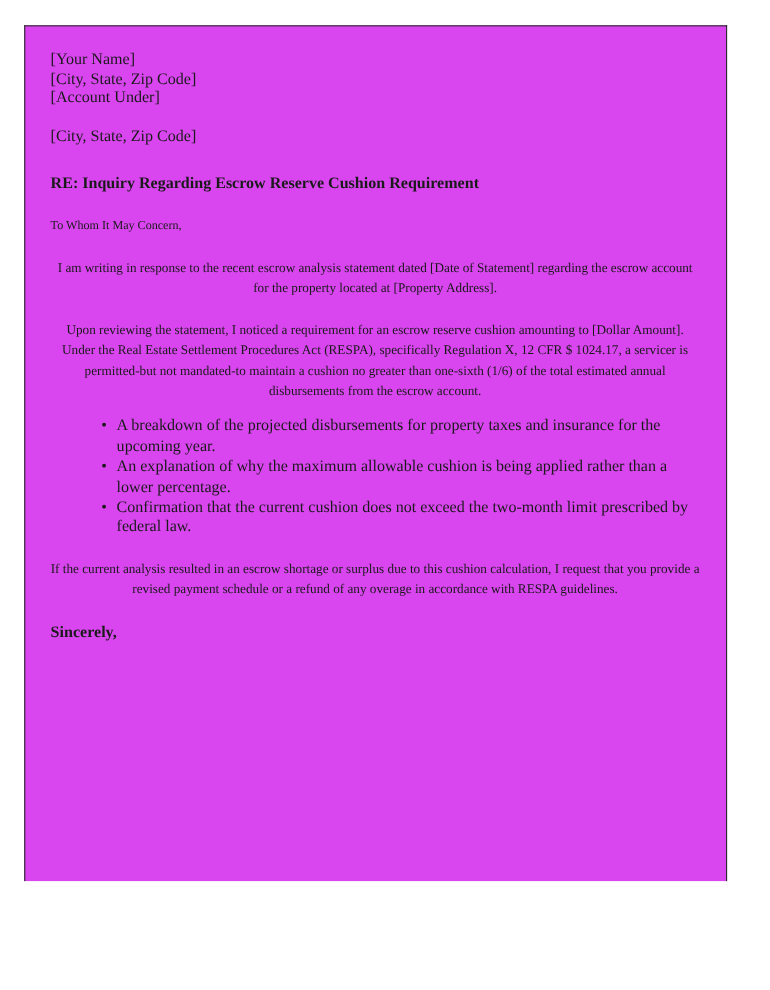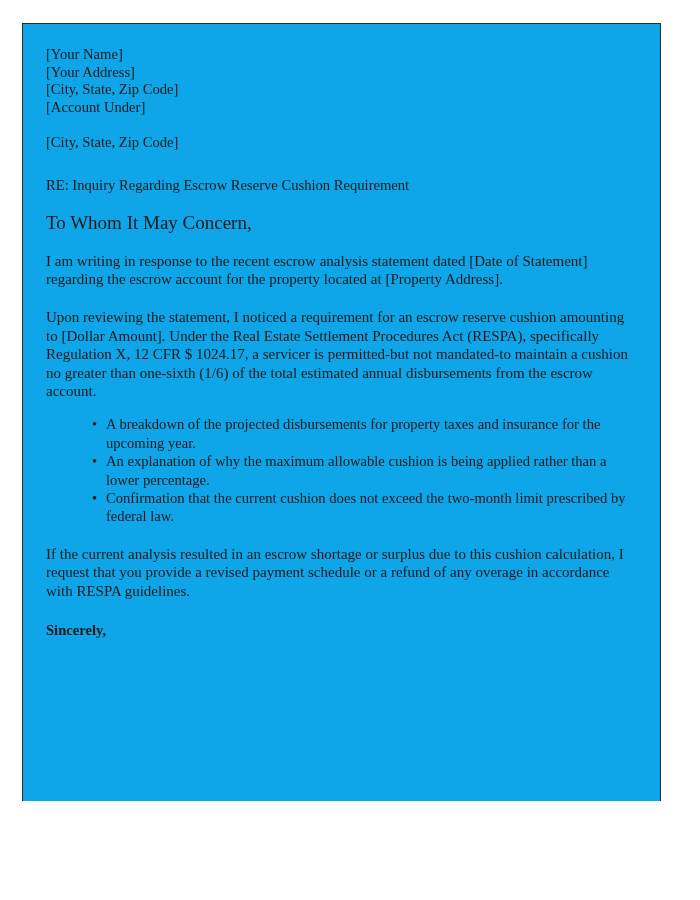--- a/index.html
+++ b/index.html
@@ -19,21 +19,21 @@
   
   .page-frame {
     position: absolute;
     left: 22px;
     top: 23px;
     width: 639px;
     height: 778px;
     border: 1px solid #2b2b2b;
     border-bottom: none;
     box-sizing: border-box;
-    background: #0ea5e9;
+    background: #d946ef;
     overflow: hidden;
   }
 
   .letter-body {
     padding: 22px 24px 0 23px;
   }
 
   
   .address-block {
     font-size: 14.6px;
@@ -41,37 +41,37 @@
   }
   .address-line {
     white-space: pre;
   }
   .block-gap {
     height: 17.6px;
   }
 
   
   .subject-line {
-    font-weight: normal;
+    font-weight: bold;
     font-size: 14.6px;
     line-height: 18px;
     margin-top: 24px;
   }
 
   
   .salutation {
-    font-size: 19px;
+    font-size: 11px;
     line-height: 18px;
     margin-top: 20px;
   }
   .para {
-    font-size: 15px;
+    font-size: 12px;
     line-height: 18.4px;
     margin-top: 20px;
-    text-align: left;
+    text-align: center;
   }
   .para-tight {
     margin-top: 19px;
   }
 
   
   .bullet-list {
     margin: 14px 0 0 0;
     padding-left: 46px;
     list-style: none;
@@ -99,21 +99,20 @@
   }
 </style>
 </head>
 <body>
 
 <div class="page-frame">
   <div class="letter-body">
 
     <div class="address-block">
       <div class="address-line">[Your Name]</div>
-      <div class="address-line">[Your Address]</div>
       <div class="address-line">[City, State, Zip Code]</div>
       <div class="address-line">[Account Under]</div>
     </div>
 
     <div class="block-gap"></div>
 
     <div class="address-block">
       <div class="address-line">[City, State, Zip Code]</div>
     </div>
 

